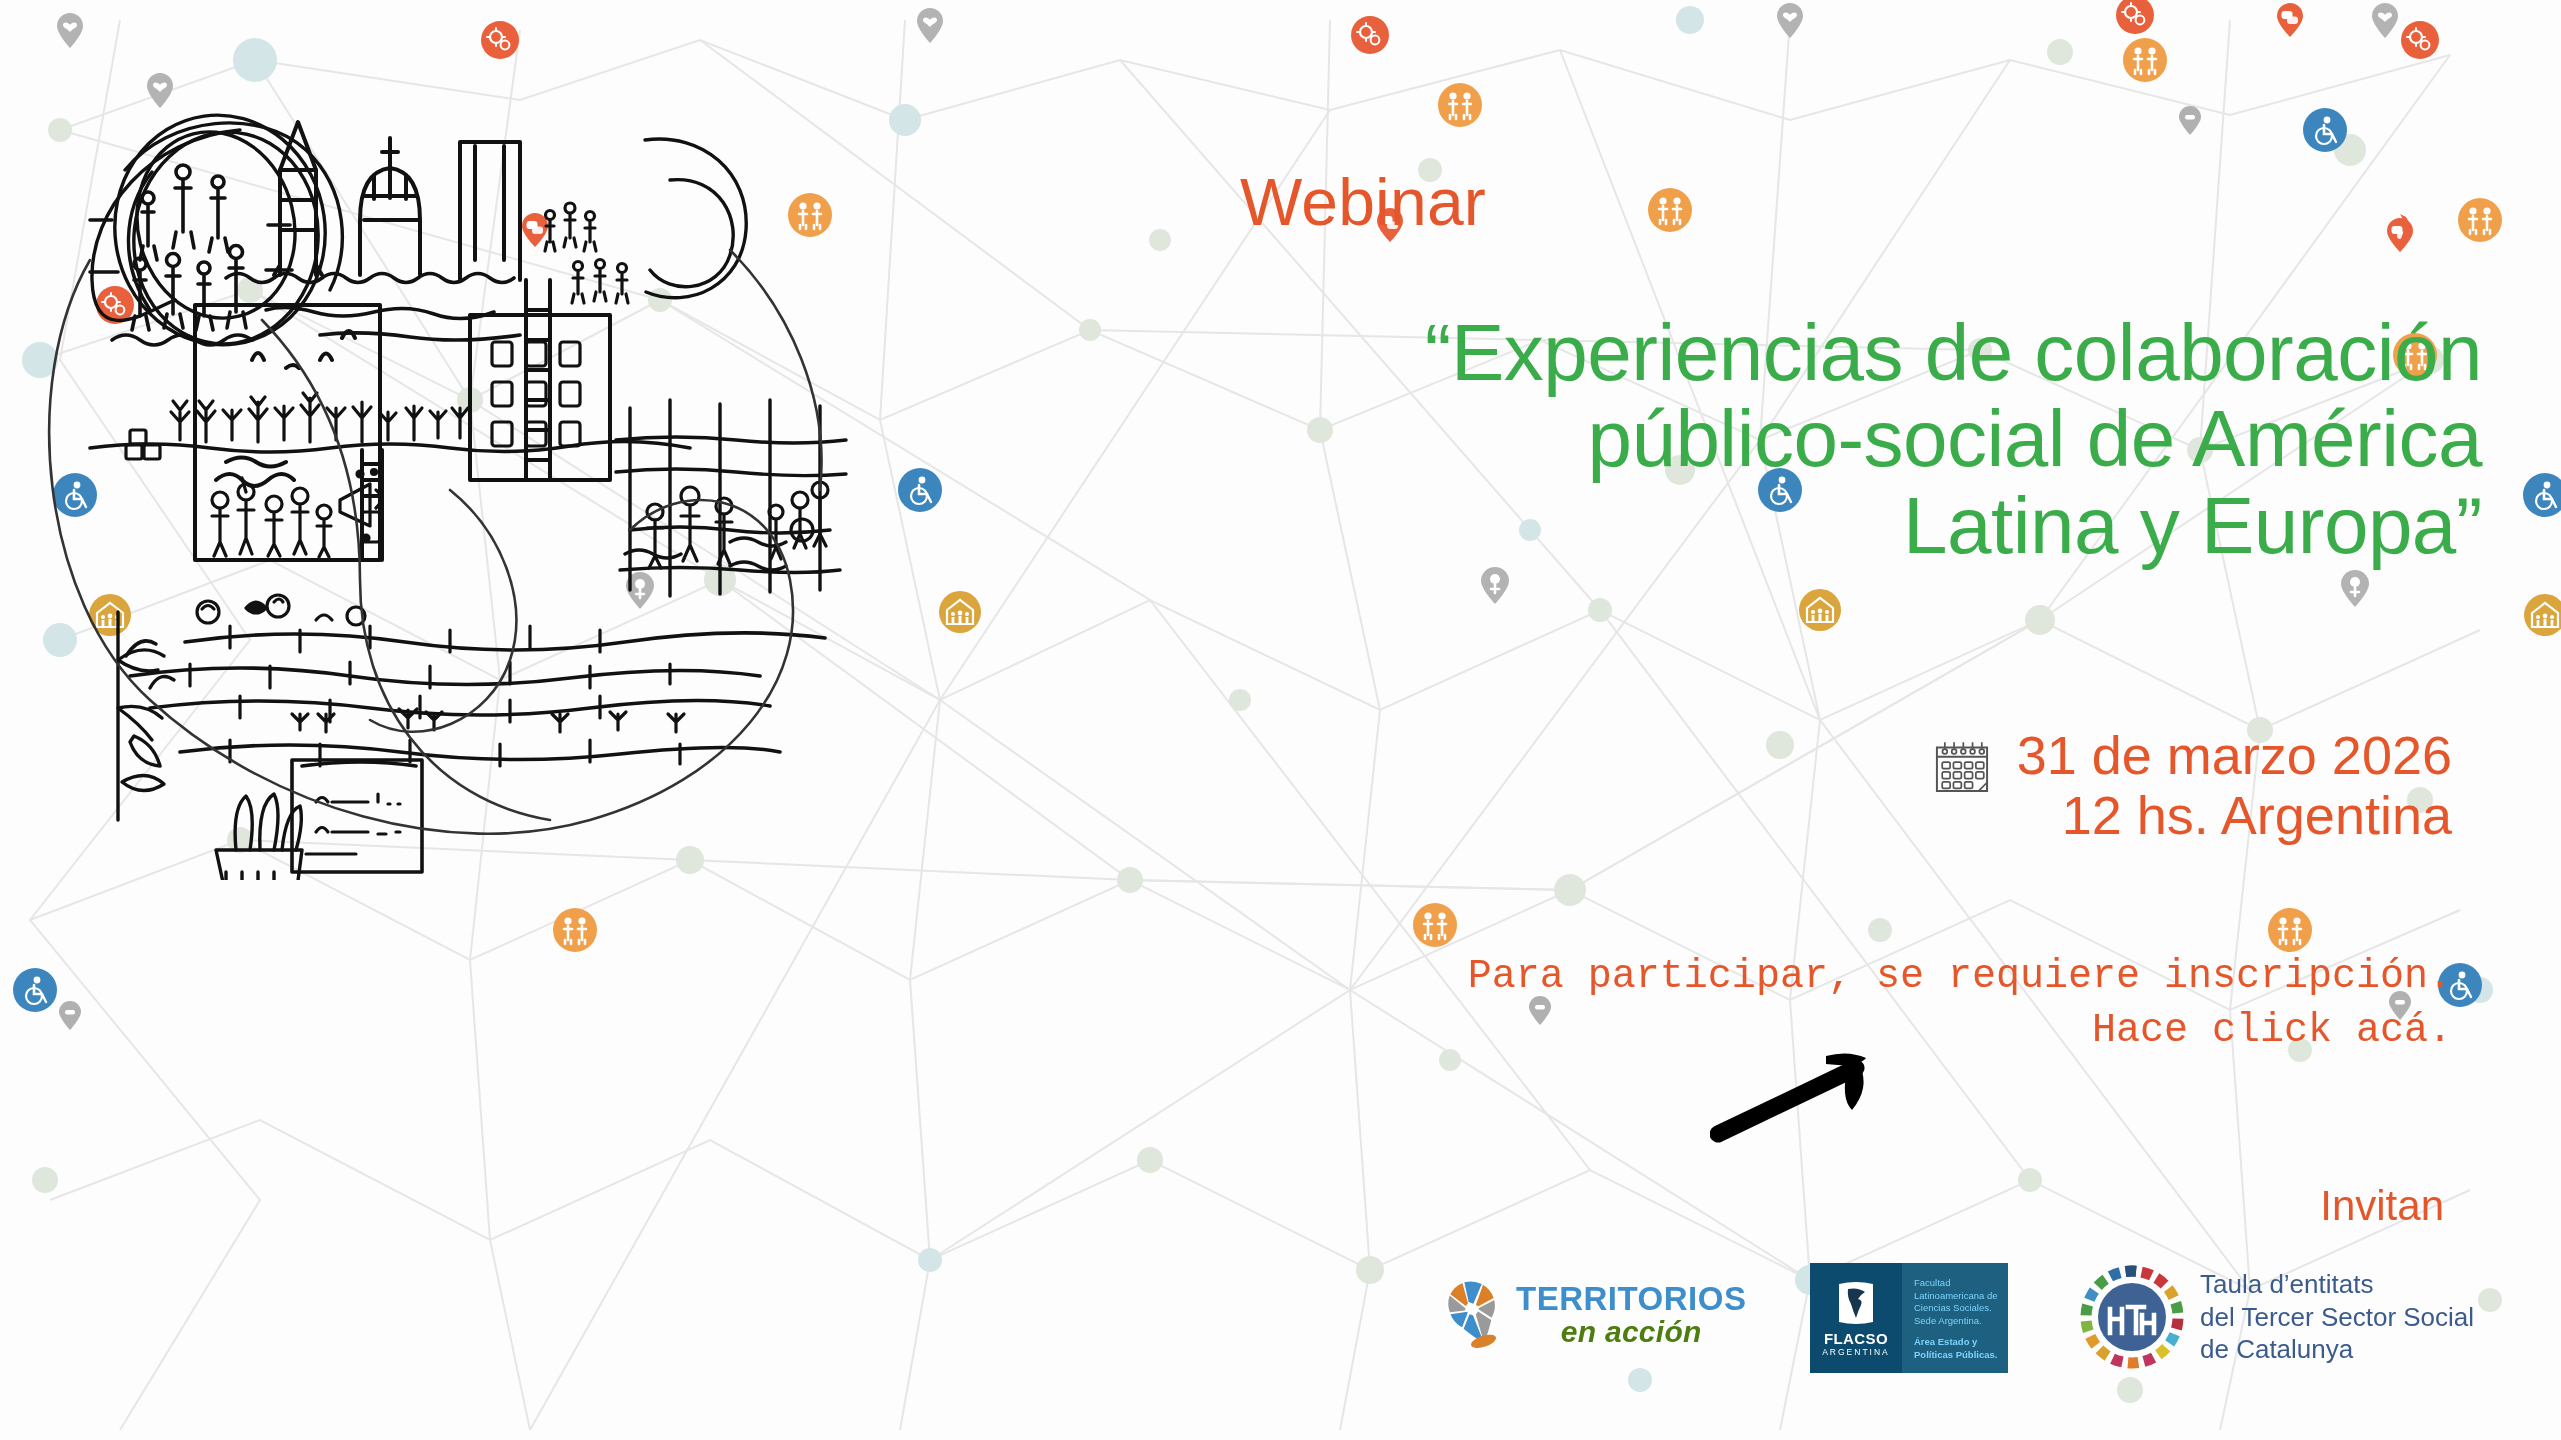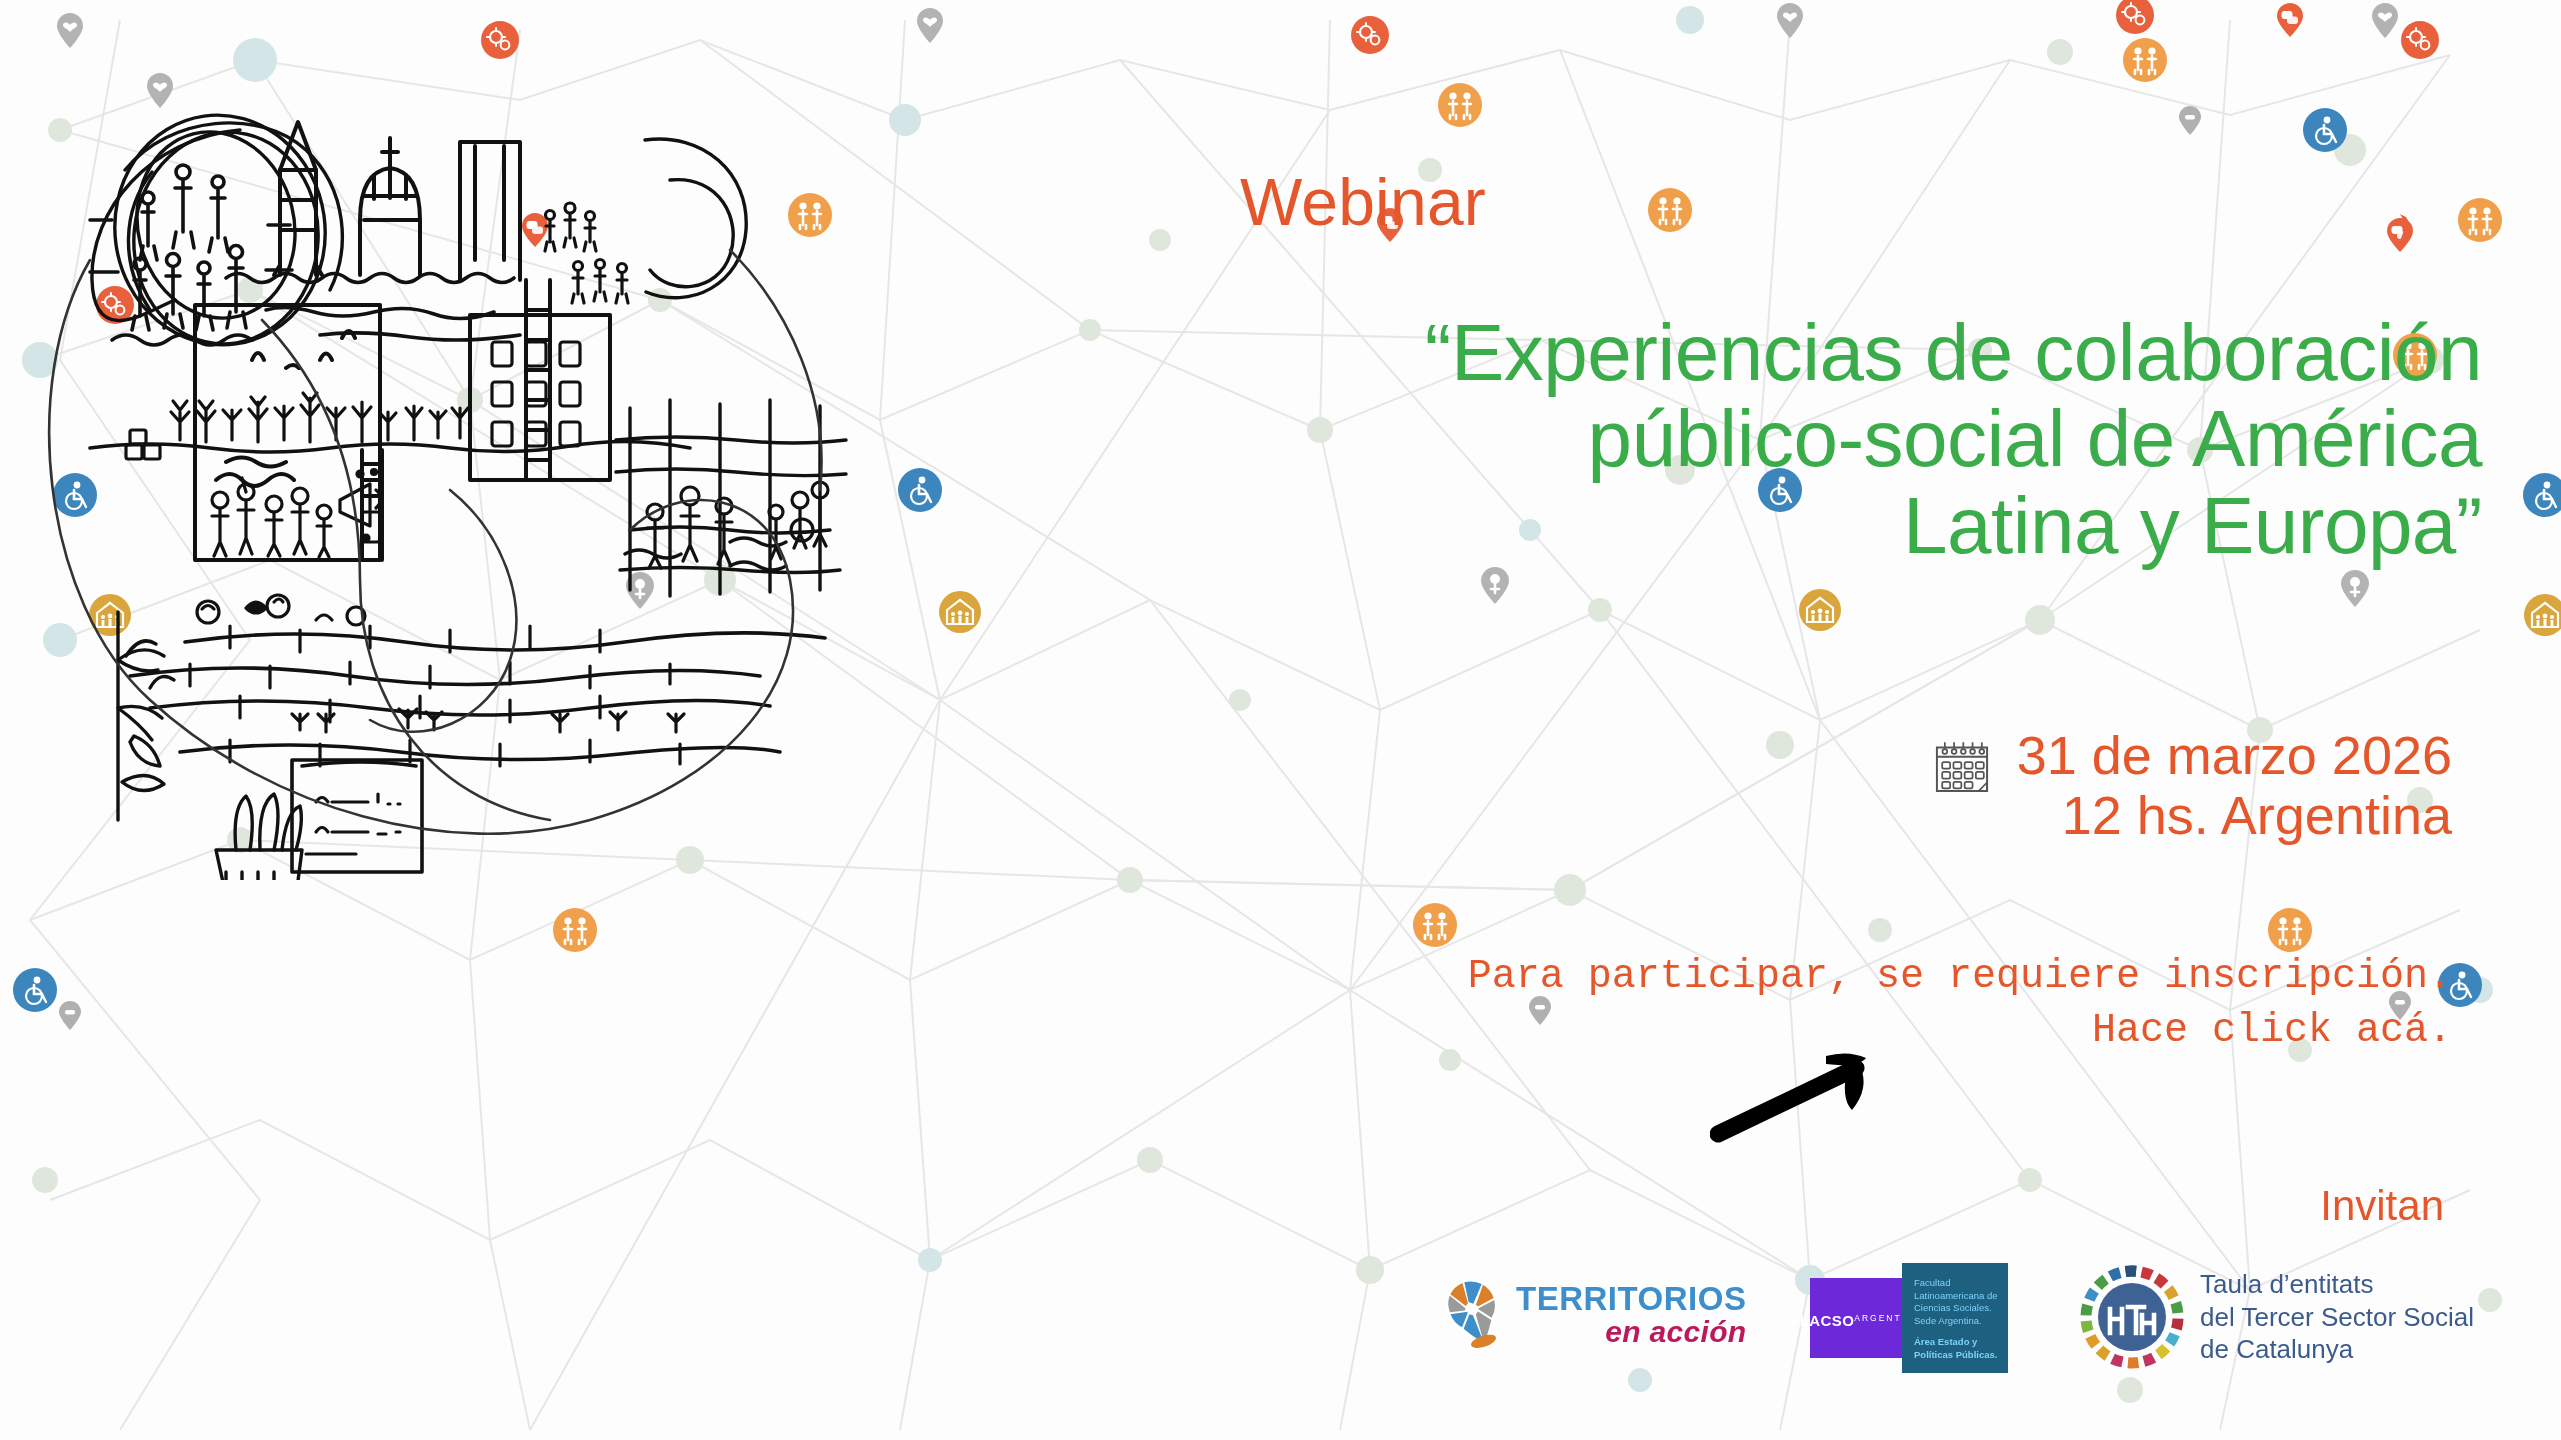--- a/index.html
+++ b/index.html
@@ -63,29 +63,29 @@
   .logo{position:absolute;display:flex;align-items:center;}
 
   
   #logo-territorios{left:20px;top:22px;}
   .terr-words{margin-left:10px;line-height:1;}
   .terr-top{
     font-size:33px;font-weight:bold;color:#3d8ecb;letter-spacing:.5px;
     display:block;
   }
   .terr-bot{
-    font-size:30px;font-weight:bold;font-style:italic;color:#be185d;
-    display:block;text-align:right;margin-top:2px;letter-spacing:.3px;
+    font-size:30px;font-weight:bold;font-style:italic;color:#4d7c0f;
+    display:block;text-align:center;margin-top:2px;letter-spacing:.3px;
   }
 
   
   #logo-flacso{left:390px;top:8px;height:110px;}
   .flacso-dark{
-    width:92px;height:80px;background:#6d28d9;
-    display:flex;align-items:center;justify-content:center;
+    width:92px;height:110px;background:#0c4a6e;
+    display:flex;flex-direction:column;align-items:center;justify-content:center;
     color:#fff;
   }
   .flacso-name{font-size:15px;font-weight:bold;letter-spacing:.4px;margin-top:4px;}
   .flacso-sub{font-size:8.5px;letter-spacing:2px;margin-top:0;}
   .flacso-teal{
     width:106px;height:110px;background:#1d6080;color:#7dd3fc;
     padding:14px 0 0 12px;box-sizing:border-box;
   }
   .flacso-l1{font-size:9.5px;line-height:1.32;display:block;}
   .flacso-l2{font-size:9.5px;line-height:1.32;display:block;font-weight:bold;margin-top:9px;}

